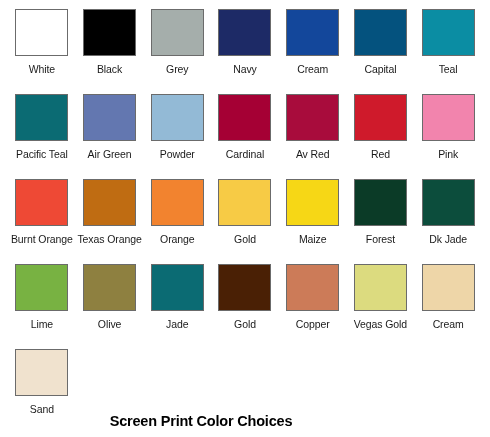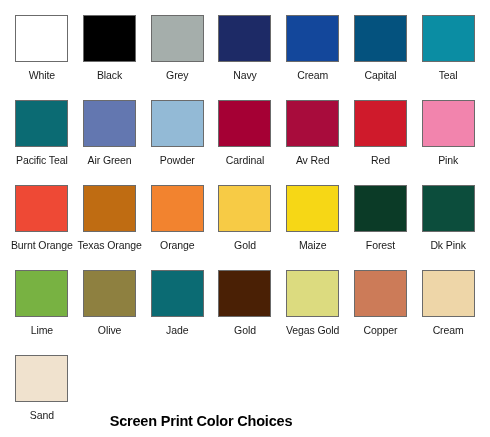--- a/index.html
+++ b/index.html
@@ -12,21 +12,21 @@
     height: 437px;
     font-family: "Liberation Sans", sans-serif;
     color: #1a1a1a;
     overflow: hidden;
   }
   #swatch-chart {
     width: 410px;
     height: 437px;
     position: relative;
     box-sizing: border-box;
-    padding: 15px 8px 0 8px;
+    padding: 9px 8px 0 8px;
   }
   .swatch-grid {
     display: grid;
     grid-template-columns: repeat(7, 1fr);
     grid-template-rows: repeat(5, 85px);
     column-gap: 0px;
     row-gap: 0px;
     width: 474px;
   }
   .swatch-cell {
@@ -142,45 +142,45 @@
       <div class="swatch-cell">
         <div class="swatch-chip" style="background: rgb(246, 215, 22);"></div>
         <div class="swatch-label">Maize</div>
       </div>
       <div class="swatch-cell">
         <div class="swatch-chip" style="background: rgb(11, 59, 39);"></div>
         <div class="swatch-label">Forest</div>
       </div>
       <div class="swatch-cell">
         <div class="swatch-chip" style="background: rgb(12, 77, 60);"></div>
-        <div class="swatch-label">Dk Pink</div>
+        <div class="swatch-label">Dk Jade</div>
       </div>
       <div class="swatch-cell">
         <div class="swatch-chip" style="background: rgb(120, 178, 66);"></div>
         <div class="swatch-label">Lime</div>
       </div>
       <div class="swatch-cell">
         <div class="swatch-chip" style="background: rgb(142, 128, 64);"></div>
         <div class="swatch-label">Olive</div>
       </div>
       <div class="swatch-cell">
         <div class="swatch-chip" style="background: rgb(11, 107, 115);"></div>
         <div class="swatch-label">Jade</div>
       </div>
       <div class="swatch-cell">
         <div class="swatch-chip" style="background: rgb(74, 32, 5);"></div>
         <div class="swatch-label">Gold</div>
       </div>
       <div class="swatch-cell">
+        <div class="swatch-chip" style="background: rgb(204, 123, 88);"></div>
+        <div class="swatch-label">Copper</div>
+      </div>
+      <div class="swatch-cell">
         <div class="swatch-chip" style="background: rgb(220, 219, 127);"></div>
         <div class="swatch-label">Vegas Gold</div>
-      </div>
-      <div class="swatch-cell">
-        <div class="swatch-chip" style="background: rgb(204, 123, 88);"></div>
-        <div class="swatch-label">Copper</div>
       </div>
       <div class="swatch-cell">
         <div class="swatch-chip" style="background: rgb(238, 214, 168);"></div>
         <div class="swatch-label">Cream</div>
       </div>
       <div class="swatch-cell">
         <div class="swatch-chip" style="background: rgb(240, 226, 206);"></div>
         <div class="swatch-label">Sand</div>
       </div>
     </div>

